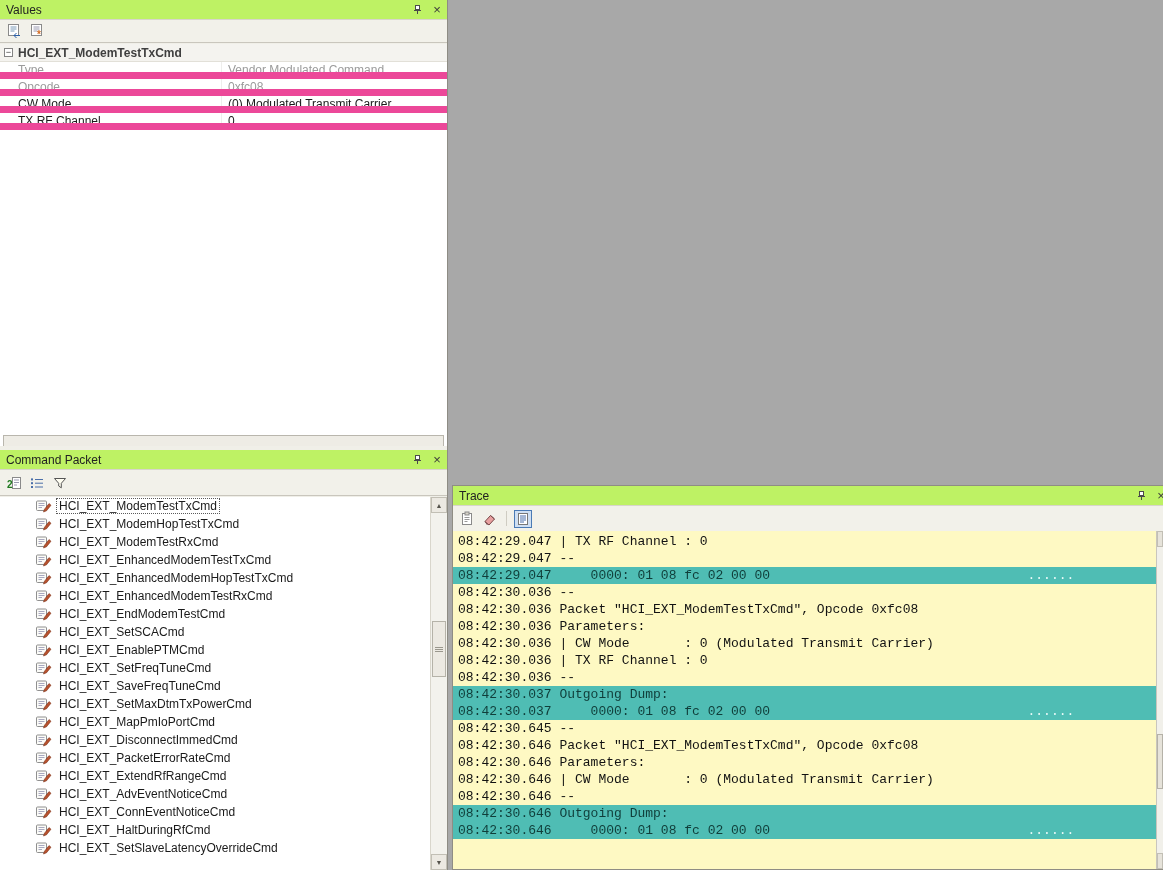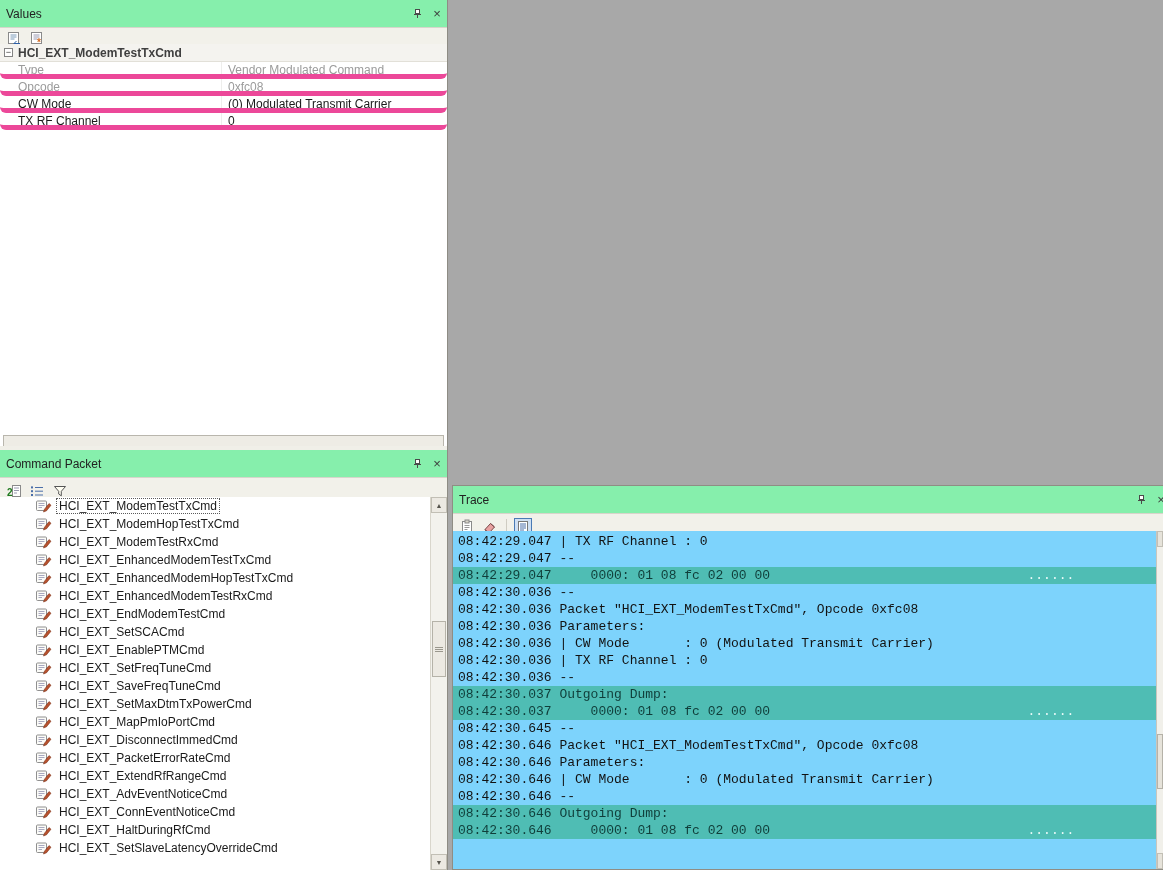--- a/index.html
+++ b/index.html
@@ -8,23 +8,23 @@
     position:relative; overflow:hidden;
     background:#a8a8a8;
     font-family:"Liberation Sans", sans-serif;
     font-size:12px; color:#1a1a1a;
     -webkit-font-smoothing:none;
   }
   .panel { position:absolute; background:#f0efe8; overflow:hidden; }
 
   
   .titlebar {
-    height:28px; display:flex; align-items:center;
+    height:20px; display:flex; align-items:center;
     padding:0 2px 0 6px; gap:4px;
-    background:#86efac; border-bottom:1px solid #d8d5cb;
+    background:#bef264; border-bottom:1px solid #d8d5cb;
   }
   .titlebar .title { flex:1; color:#222; }
   .tb-btn {
     width:16px; height:15px; display:flex; align-items:center; justify-content:center;
     color:#3c3c3c; font-size:13px; line-height:13px;
   }
   .toolbar {
     display:flex; align-items:center; gap:5px; padding:0 5px;
     background:#f2f1ea; border-bottom:1px solid #c9c6bd;
   }
@@ -38,21 +38,21 @@
 
   
   #values-panel { left:0; top:0; width:447px; height:446px; }
   #values-panel .toolbar { height:23px; }
   #values-grid { position:absolute; left:0; top:44px; right:0; bottom:0; background:#fff; }
   .group-row { height:18px; display:flex; align-items:center; gap:5px; padding-left:4px;
     background:#f4f3ef; border-bottom:1px solid #e2e0d8; }
   .expander { width:9px; height:9px; border:1px solid #848484; background:#fff;
     font-size:9px; line-height:6px; text-align:center; color:#333; display:inline-block; }
   .group-title { font-weight:bold; color:#3f3f3f; }
-  .prop-row { height:17px; display:flex; border-bottom:5px solid #ec4899;border-radius:6px; }
+  .prop-row { height:17px; display:flex; border-bottom:7px solid #ec4899; }
   .prop-label { width:222px; padding-left:18px; line-height:16px; border-right:1px solid #eeeeec;
     overflow:hidden; white-space:nowrap; }
   .prop-value { flex:1; padding-left:6px; line-height:16px; overflow:hidden; white-space:nowrap; }
   .prop-row.muted .prop-label, .prop-row.muted .prop-value { color:#9b9b9b; }
   #desc-box { position:absolute; left:3px; right:3px; top:391px; height:52px;
     background:#eeece5; border:1px solid #b9b6ad; }
 
   
   #cmdlib-panel { left:0; top:450px; width:447px; height:420px; }
   #cmdlib-panel .toolbar { height:26px; }
@@ -72,21 +72,21 @@
   .sb-btn .arr { font-size:7px; color:#55534c; line-height:7px; }
   .sb-thumb { position:absolute; left:1px; right:1px; top:124px; height:56px;
     background:#ece9e2; border:1px solid #b5b2a8; display:flex; align-items:center; justify-content:center; }
   .sb-grip { width:8px; height:5px;
     background:repeating-linear-gradient(to bottom,#9a978d 0 1px,transparent 1px 2px); }
 
   
   #trace-panel { left:452px; top:485px; width:711px; height:385px; border:1px solid #8f8d84; border-right:none; }
   #trace-panel .toolbar { height:26px; }
   #trace-panel .titlebar .tb-btn.close-clip { margin-right:-8px; }
-  #trace-content { position:absolute; left:0; top:45px; right:0; bottom:0; background:#7dd3fc;
+  #trace-content { position:absolute; left:0; top:45px; right:0; bottom:0; background:#fef9c3;
     padding-top:2px; overflow:hidden;
     font-family:"Liberation Mono","DejaVu Sans Mono",monospace; font-size:13px; }
   .trace-line { height:17px; line-height:17px; white-space:pre; padding-left:5px; color:#121212; }
   .trace-line.hl { background:#4fbdb4; color:#103e3a; }
   .trace-line.hl .ascii { color:#eafaf8; }
   #trace-scrollbar { position:absolute; right:0; top:45px; bottom:0; width:7px;
     background:#f1f0ea; border-left:1px solid #c9c6bd; }
   #trace-scrollbar .mini-btn { position:absolute; left:0; right:0; height:16px; background:#e6e3da; border:1px solid #c2bfb5; }
   #trace-scrollbar .mini-btn.top { top:0; } #trace-scrollbar .mini-btn.bottom { bottom:0; }
   #trace-scrollbar .mini-thumb { position:absolute; left:0; right:0; bottom:80px; height:55px;

